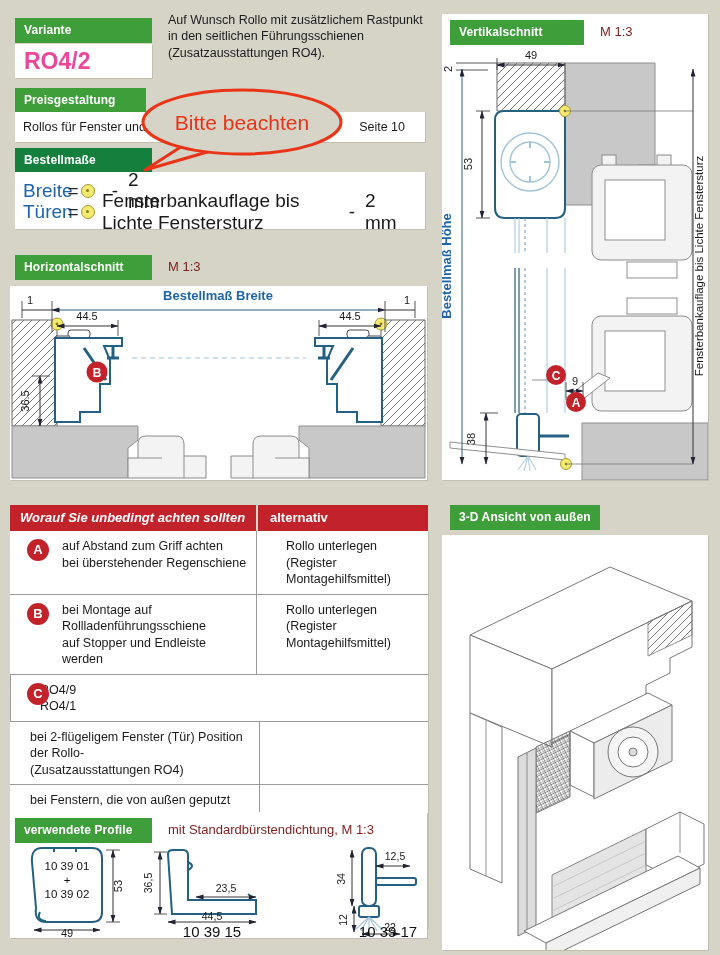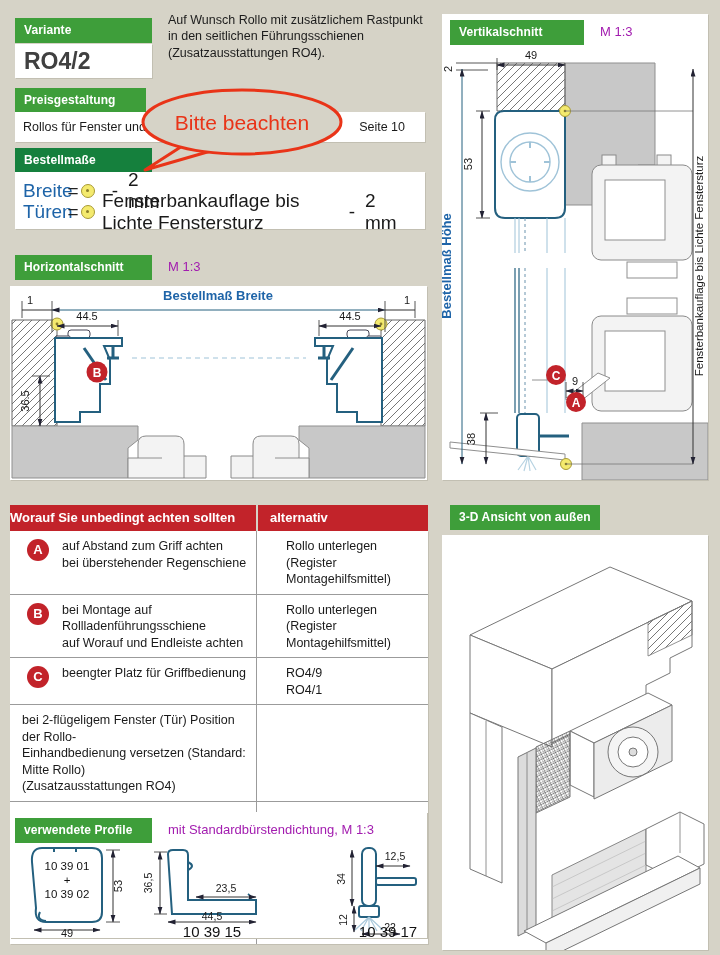--- a/index.html
+++ b/index.html
@@ -3,45 +3,45 @@
 <meta charset="utf-8">
 <style>
   html,body{margin:0;padding:0;}
   body{width:720px;height:955px;background:#d6d3c7;font-family:"Liberation Sans",sans-serif;color:#1a1a1a;position:relative;overflow:hidden;}
   .abs{position:absolute;}
   .panel{position:absolute;background:#fff;box-shadow:1px 1px 0 #c2bfb2;}
   .hdr{position:absolute;height:25px;line-height:25px;padding-left:9px;font-size:12px;font-weight:bold;color:#fff;letter-spacing:.1px;box-sizing:border-box;}
   .hdr.green{background:#3e9e3a;}
   .hdr.blue{background:#15803d;}
   .white-band{position:absolute;background:#fff;box-shadow:1px 1px 0 #c2bfb2;box-sizing:border-box;}
-  .ro-code{font-size:23px;font-weight:bold;padding:4px 0 0 9px;color:#404040;}
+  .ro-code{font-size:23px;font-weight:bold;padding:4px 0 0 9px;color:#ec4899;}
   .intro{position:absolute;font-size:12.5px;line-height:1.3;color:#1c1c1c;}
-  .scale-label{position:absolute;font-size:13px;color:#a21caf;}
+  .scale-label{position:absolute;font-size:13px;color:#7f1d1d;}
   .preis-band{display:flex;align-items:center;padding:0 20px 0 8px;font-size:12.5px;}
   .preis-band .right{margin-left:auto;}
   .bm-panel{padding:8px 18px 0 8px;font-size:19px;}
   .bm-line{display:flex;align-items:center;height:21px;}
   .bm-label{width:42px;color:#1e64a8;}
   .bm-eq{width:16px;text-align:center;color:#222;}
   .dot{width:12px;height:12px;border-radius:50%;background:#f4ea6e;border:1px solid #a89a35;display:inline-block;position:relative;margin-right:7px;flex:none;}
   .dot i{position:absolute;left:4px;top:4px;width:3px;height:3px;border-radius:50%;background:#8a7d2a;}
   .bm-text{flex:1;}
   .bm-dash{width:26px;text-align:center;}
   .bm-value{width:42px;}
   
   .tbl{position:absolute;left:10px;top:505px;width:418px;font-size:12.5px;}
   .tbl-head{display:flex;gap:2px;}
   .tbl-head .hc{background:#c2232a;color:#fff;font-weight:bold;font-size:13px;height:26px;line-height:26px;box-sizing:border-box;}
-  .tbl-head .hl{width:246px;}
+  .tbl-head .hl{width:246px;padding-left:10px;font-style:italic;}
   .tbl-head .hr{width:170px;padding-left:12px;}
   .tbl-body{background:#fff;box-shadow:1px 1px 0 #c2bfb2;}
   .trow{display:flex;position:relative;}
   .trow + .trow{border-top:1px solid #9b9b9b;}
   .tcell-l{width:246px;box-sizing:border-box;padding:7px 8px 6px 52px;line-height:1.32;}
-  .tcell-l.nob{padding-left:12px;}
+  .tcell-l.nob{padding-left:12px;margin-left:8px;}
   .tcell-r{width:172px;box-sizing:border-box;border-left:1px solid #9b9b9b;padding:7px 8px 6px 29px;line-height:1.32;}
   .h38{min-height:38px;}.h57{min-height:57px;}.h31{min-height:31px;}
   .badge{position:absolute;left:17px;top:8px;width:22px;height:22px;border-radius:50%;background:#c2232a;color:#fff;font-weight:bold;font-size:13px;text-align:center;line-height:22px;}
   .line{display:block;}
   
   svg text{font-family:"Liberation Sans",sans-serif;}
   .td{font-size:11px;fill:#1a1a1a;text-anchor:middle;}
   .tdb{font-size:13px;font-weight:bold;fill:#1e64a8;text-anchor:middle;}
   .tsm{font-size:10.5px;fill:#1a1a1a;text-anchor:middle;}
   .tlbl{font-size:15px;fill:#111;text-anchor:middle;}
@@ -200,41 +200,37 @@
         </div>
       <div class="tcell-r">
           <span class="line">Rollo unterlegen</span>
           <span class="line">(Register Montagehilfsmittel)</span>
         </div>
     </div>
     <div class="trow h38">
       <span class="badge">B</span>
       <div class="tcell-l">
           <span class="line">bei Montage auf Rollladenführungsschiene</span>
-          <span class="line">auf Worauf und Endleiste achten</span>
+          <span class="line">auf Stopper und Endleiste werden</span>
         </div>
       <div class="tcell-r">
           <span class="line">Rollo unterlegen</span>
           <span class="line">(Register Montagehilfsmittel)</span>
         </div>
     </div>
     <div class="trow h38">
       <span class="badge">C</span>
-      <div class="tcell-l">
-          <span class="line">beengter Platz für Griffbedienung</span>
-        </div>
       <div class="tcell-r">
           <span class="line">RO4/9</span>
           <span class="line">RO4/1</span>
         </div>
     </div>
     <div class="trow h57">
       <div class="tcell-l nob">
           <span class="line">bei 2-flügeligem Fenster (Tür) Position der Rollo-</span>
-          <span class="line">Einhandbedienung versetzen (Standard: Mitte Rollo)</span>
           <span class="line">(Zusatzausstattungen RO4)</span>
         </div>
       <div class="tcell-r"></div>
     </div>
     <div class="trow h57">
       <div class="tcell-l nob">
           <span class="line">bei Fenstern, die von außen geputzt werden</span>
           <span class="line">und bei Türen Außenbedienung hinzufügen</span>
           <span class="line">(Zusatzausstattungen RO4)</span>
         </div>

